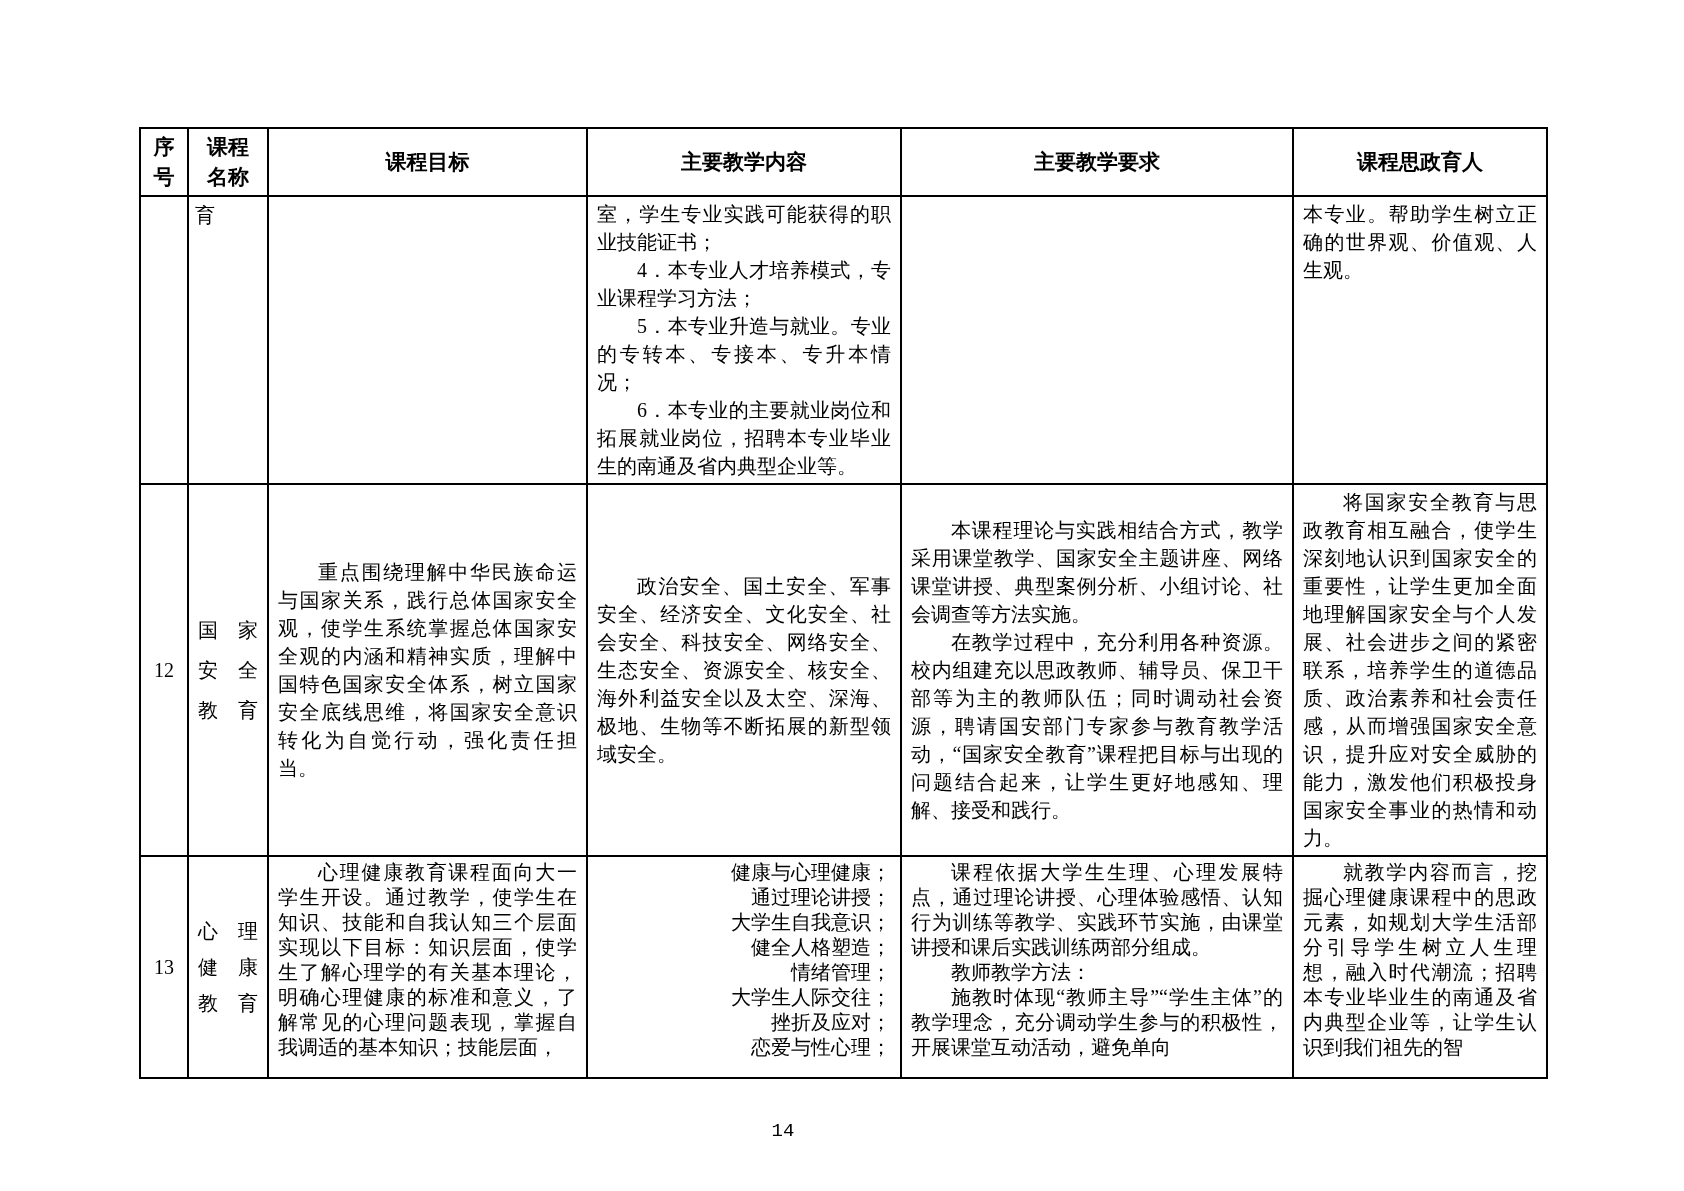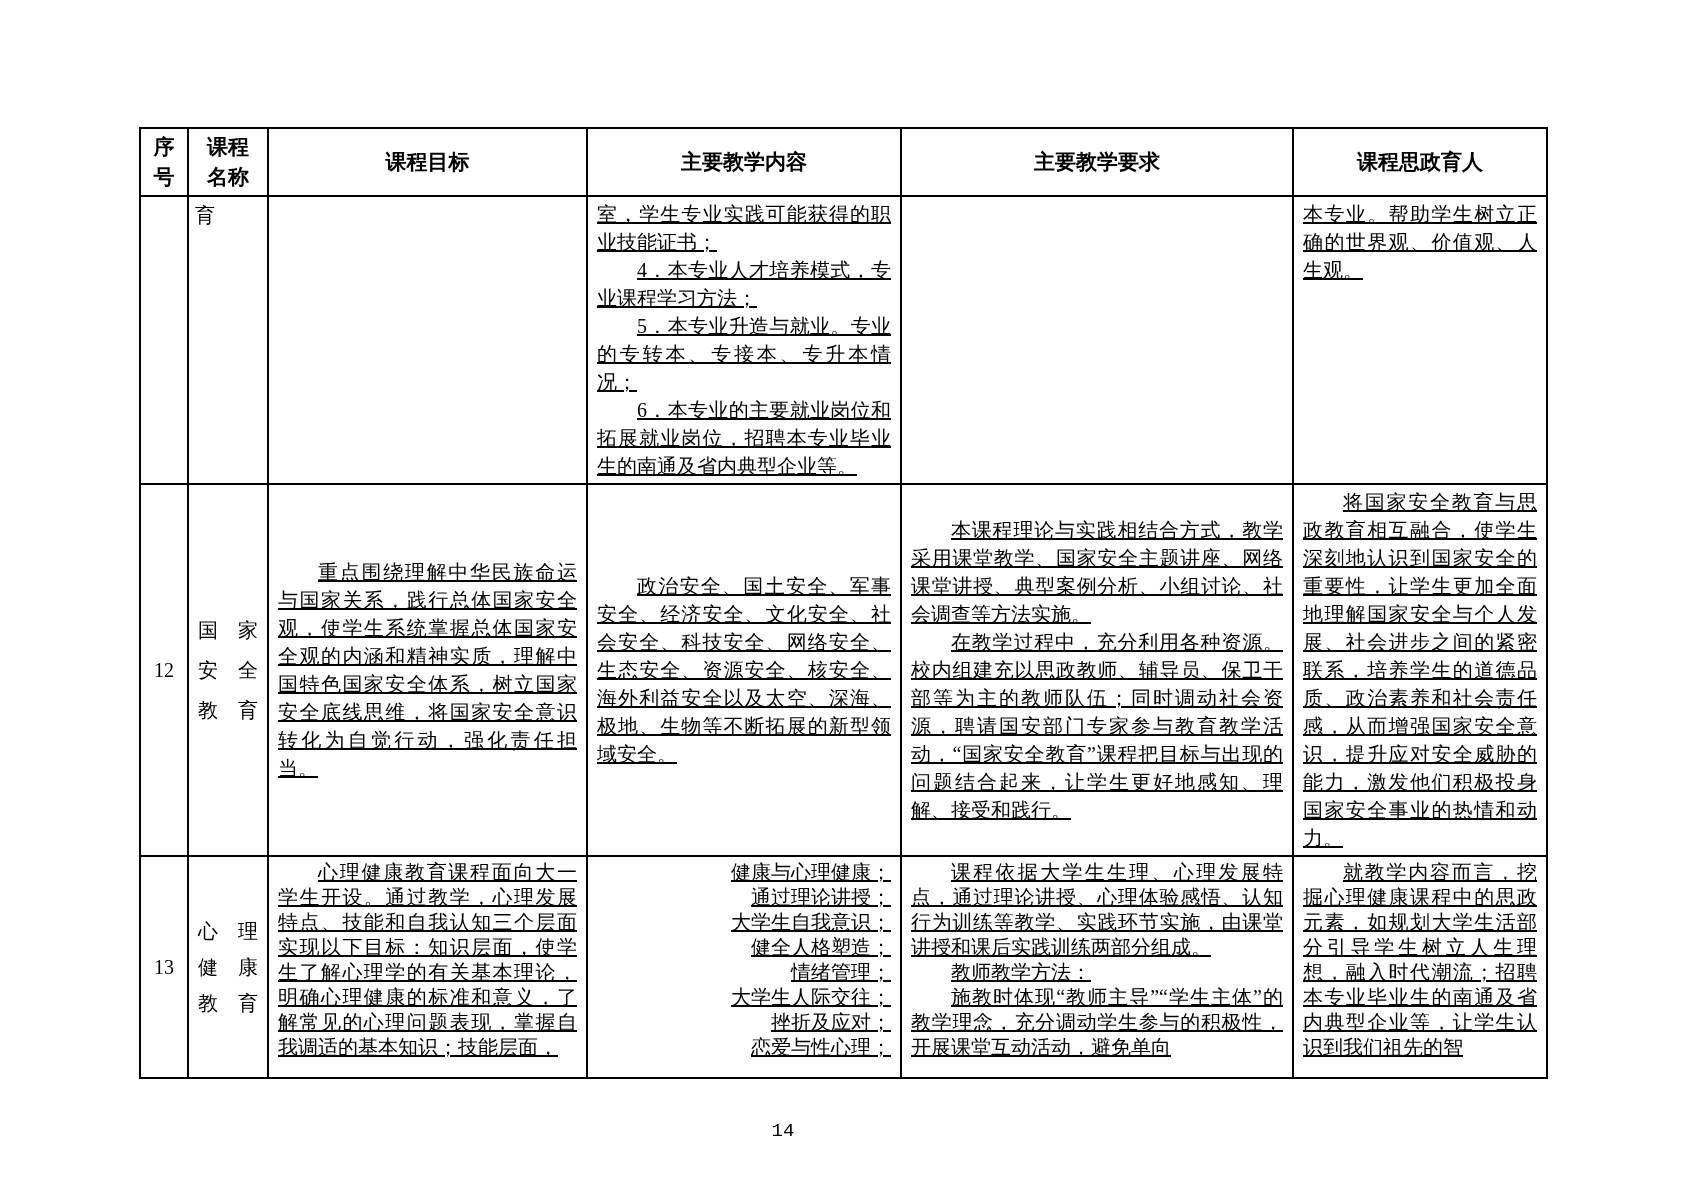--- a/index.html
+++ b/index.html
@@ -55,21 +55,21 @@
   td.cell-name {
     text-align: center;
     vertical-align: middle;
     padding: 3px 6px;
   }
   td.cell-name .name-line { text-align: center; line-height: 40px; }
   tr.r-13 td.cell-name .name-line { line-height: 36px; }
   td.cell-name.align-top { vertical-align: top; }
   td.cell-name.align-top .name-line { text-align: left; line-height: 30px; }
 
-  td p { text-align: justify; text-decoration: underline; }
+  td p { text-align: justify; }
   td p.indent { text-indent: 2em; }
   td p.noindent { text-indent: 0; }
   td p.left { text-align: right; }
   td.v-mid { vertical-align: middle; }
 
   .page-number {
     position: absolute;
     left: 763px;
     top: 1120px;
     width: 40px;
@@ -151,21 +151,21 @@
       </tr>
 
       <tr class="r-13">
         <td class="cell-index">13</td>
         <td class="cell-name">
           <div class="name-line">心　理</div>
           <div class="name-line">健　康</div>
           <div class="name-line">教　育</div>
         </td>
         <td>
-          <p class="indent">心理健康教育课程面向大一学生开设。通过教学，心理发展特点、技能和自我认知三个层面实现以下目标：知识层面，使学生了解心理学的有关基本理论，明确心理健康的标准和意义，了解常见的心理问题表现，掌握自我调适的基本知识；技能层面，</p>
+          <p class="indent">心理健康教育课程面向大一学生开设。通过教学，使学生在知识、技能和自我认知三个层面实现以下目标：知识层面，使学生了解心理学的有关基本理论，明确心理健康的标准和意义，了解常见的心理问题表现，掌握自我调适的基本知识；技能层面，</p>
         </td>
         <td>
           <p class="indent left">健康与心理健康；</p>
           <p class="indent left">通过理论讲授；</p>
           <p class="indent left">大学生自我意识；</p>
           <p class="indent left">健全人格塑造；</p>
           <p class="indent left">情绪管理；</p>
           <p class="indent left">大学生人际交往；</p>
           <p class="indent left">挫折及应对；</p>
           <p class="indent left">恋爱与性心理；</p>

